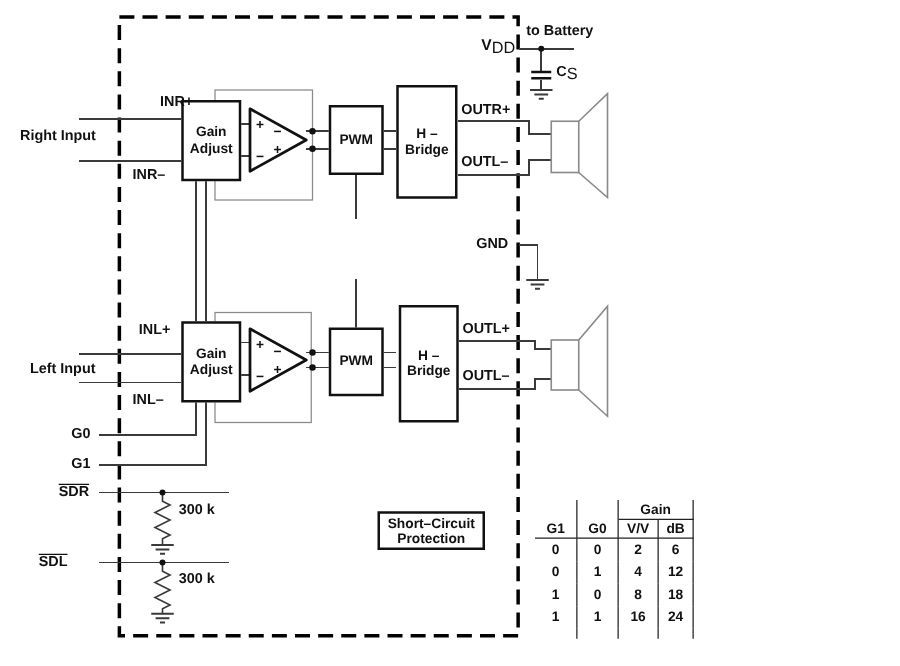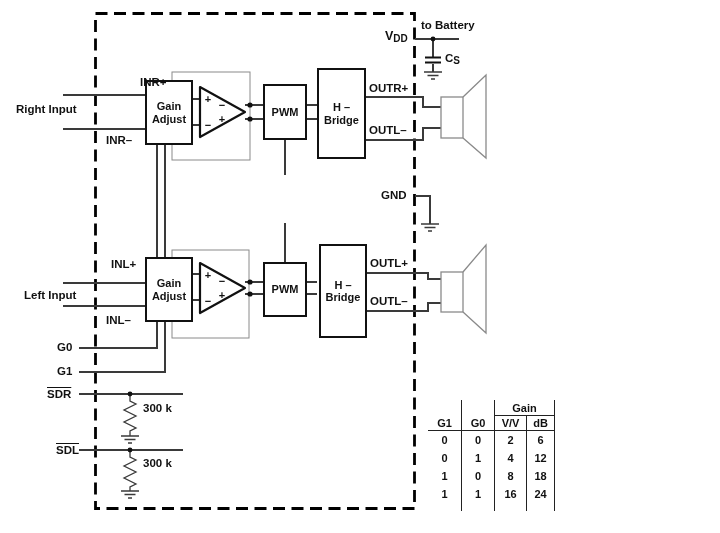--- a/index.html
+++ b/index.html
@@ -1,21 +1,21 @@
 <!DOCTYPE html>
 <html><head>
 <meta charset="utf-8">
 <style>
   html,body{margin:0;padding:0;background:#fff;}
   .stage{position:relative;width:720px;height:533px;background:#ffffff;
          font-family:"Liberation Sans",sans-serif;color:#111;overflow:hidden;}
   svg{position:absolute;left:0;top:0;}
   .lbl{position:absolute;font-size:11.5px;font-weight:bold;white-space:nowrap;line-height:12px;}
   .overline{text-decoration:overline;}
-  .sub{font-size:10px;font-weight:bold;vertical-align:-2px;letter-spacing:0;}
+  .sub{font-size:13px;font-weight:normal;vertical-align:-2px;letter-spacing:0;}
   .vbase{font-size:12.5px;font-weight:bold;}
   .block{position:absolute;background:#fff;border:2.5px solid #111;box-sizing:border-box;
          display:flex;align-items:center;justify-content:center;text-align:center;
          font-size:11px;font-weight:bold;line-height:12.5px;white-space:pre-line;}
   
   .gt{position:absolute;left:428px;top:400px;display:grid;
       grid-template-columns:34px 33px 32px 28px;
       grid-template-rows:16px 15px 18px 18px 18px 18px 8px;
       font-size:11px;font-weight:bold;}
   .gt div{display:flex;align-items:center;justify-content:center;box-sizing:border-box;}
@@ -94,31 +94,33 @@
   <div class="block" style="left:145px;top:80px;width:48px;height:65px;">Gain
 Adjust</div>
   <div class="block" style="left:263px;top:84px;width:44px;height:56px;">PWM</div>
   <div class="block" style="left:317px;top:68px;width:49px;height:91px;">H –
 Bridge</div>
   <div class="block" style="left:145px;top:257px;width:48px;height:65px;">Gain
 Adjust</div>
   <div class="block" style="left:263px;top:262px;width:44px;height:55px;">PWM</div>
   <div class="block" style="left:319px;top:244px;width:48px;height:94px;">H –
 Bridge</div>
+  <div class="block" style="left:302px;top:409px;width:86px;height:31px;line-height:12px;">Short–Circuit
+Protection</div>
 
-  <div class="lbl" style="left:116px;top:76px;padding-left:24px;">INR+</div>
+  <div class="lbl" style="left:104px;top:76px;padding-left:24px;">INR+</div>
   <div class="lbl" style="left:16px;top:103px;">Right Input</div>
   <div class="lbl" style="left:106px;top:134px;">INR–</div>
   <div class="lbl" style="left:111px;top:258px;">INL+</div>
   <div class="lbl" style="left:24px;top:289px;">Left Input</div>
   <div class="lbl" style="left:106px;top:314px;">INL–</div>
   <div class="lbl" style="left:57px;top:341px;">G0</div>
   <div class="lbl" style="left:57px;top:365px;">G1</div>
   <div class="lbl overline" style="left:47px;top:388px;">SDR</div>
-  <div class="lbl overline" style="left:56px;top:444px;">SDL</div>
+  <div class="lbl overline" style="left:31px;top:444px;">SDL</div>
   <div class="lbl" style="left:369px;top:82px;">OUTR+</div>
   <div class="lbl" style="left:369px;top:124px;">OUTL–</div>
   <div class="lbl" style="left:370px;top:257px;">OUTL+</div>
   <div class="lbl" style="left:370px;top:295px;">OUTL–</div>
   <div class="lbl" style="left:381px;top:189px;">GND</div>
 
   <div class="lbl" style="left:385px;top:30px;">
     <span class="vbase">V</span><span class="sub">DD</span>
   </div>
   <div class="lbl" style="left:421px;top:19px;">to Battery</div>

